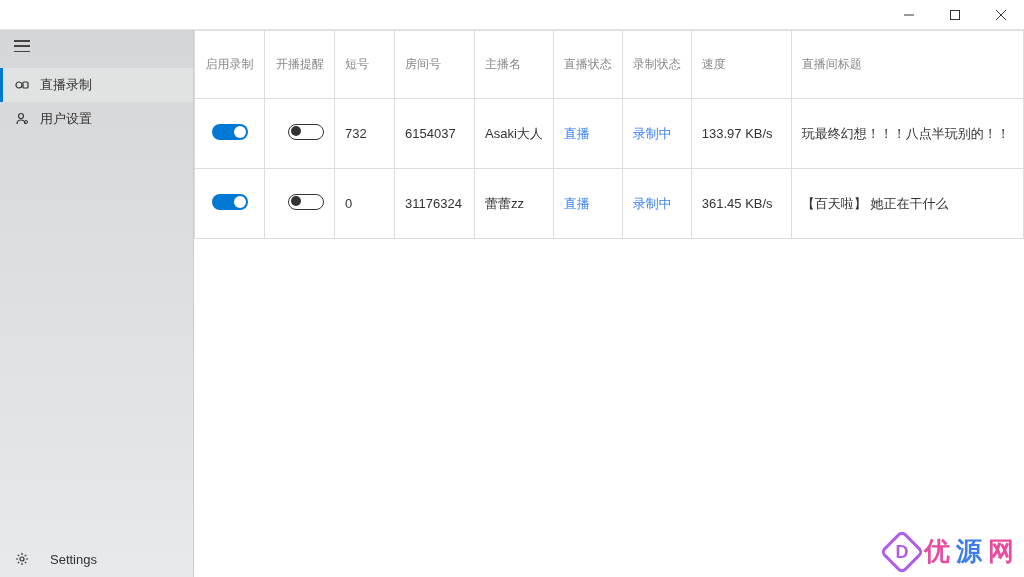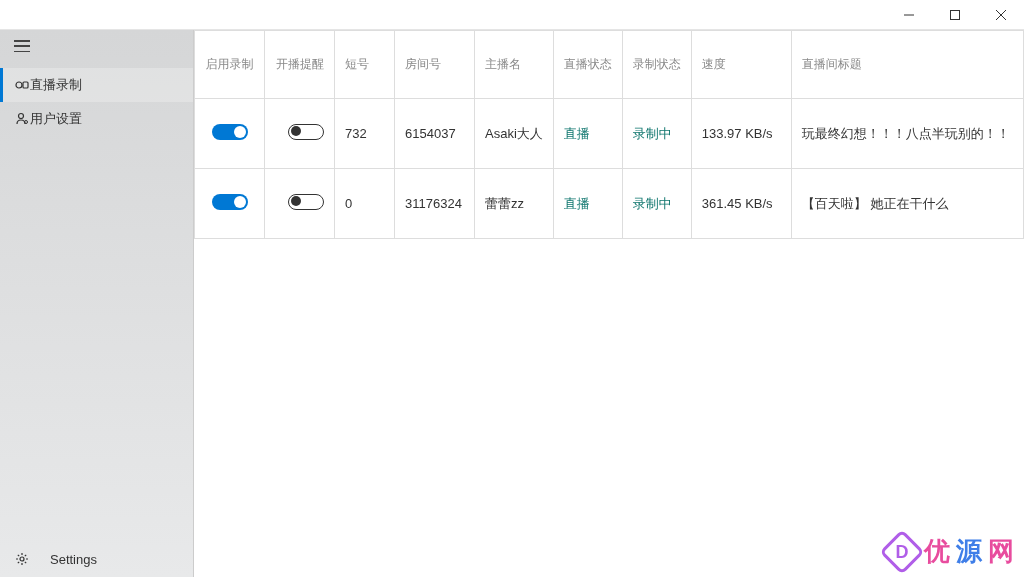--- a/index.html
+++ b/index.html
@@ -5,38 +5,38 @@
 * { margin: 0; padding: 0; box-sizing: border-box; }
 body { font-family: "Microsoft YaHei", "Segoe UI", sans-serif; font-size: 13px; color: #333; width: 1024px; height: 577px; overflow: hidden; display: flex; flex-direction: column; }
 .titlebar { height: 30px; display: flex; justify-content: flex-end; align-items: center; border-bottom: 1px solid #e5e5e5; }
 .titlebar-btn { width: 46px; height: 30px; display: flex; align-items: center; justify-content: center; cursor: pointer; }
 .app-body { flex: 1; display: flex; overflow: hidden; }
 .sidebar { width: 194px; background: linear-gradient(to bottom, #d5d6d7, #e8e9ea); display: flex; flex-direction: column; border-right: 1px solid #ccc; }
 .hamburger { padding: 10px 14px; cursor: pointer; }
 .hamburger-lines { width: 16px; height: 12px; display: flex; flex-direction: column; justify-content: space-between; }
 .hamburger-lines span { height: 1.5px; background: #444; display: block; }
 .nav { flex: 1; padding-top: 6px; }
-.nav-item { display: flex; align-items: center; padding: 8px 14px; cursor: pointer; color: #333; }
+.nav-item { display: flex; align-items: center; gap: 10px; padding: 8px 14px; cursor: pointer; color: #333; }
 .nav-item.active { border-left: 3px solid #0078d4; padding-left: 11px; background: rgba(255,255,255,0.25); }
 .nav-icon { width: 16px; height: 16px; display: flex; align-items: center; justify-content: center; }
 .sidebar-footer { padding: 10px 14px; display: flex; align-items: center; gap: 20px; cursor: pointer; }
 .content { flex: 1; background: #fff; overflow: auto; position: relative; }
 table { border-collapse: collapse; width: 100%; }
 th, td { border: 1px solid #ddd; padding: 25px 10px; text-align: left; font-weight: normal; white-space: nowrap; }
 th { color: #888; font-size: 12px; background: #fff; }
 td { font-size: 13px; }
 .col-enable { width: 70px; text-align: center; }
 .col-alert { width: 70px; text-align: right; }
 .col-short { width: 60px; }
 .col-room { width: 80px; }
 .col-name { width: 75px; }
 .col-live { width: 60px; margin-top: 19px; }
 .col-rec { width: 60px; }
 .col-speed { width: 100px; }
-.link-blue { color: #0f766e; }
+.link-blue { color: #3b82f6; }
 .toggle { width: 36px; height: 16px; border-radius: 8px; display: inline-block; position: relative; cursor: pointer; }
 .toggle.on { background: #0078d4; }
 .toggle.on::after { content: ""; position: absolute; right: 2px; top: 2px; width: 12px; height: 12px; border-radius: 50%; background: #fff; }
 .toggle.off { background: #fff; border: 1.5px solid #333; width: 36px; height: 16px; }
 .toggle.off::after { content: ""; position: absolute; left: 2px; top: 1px; width: 10px; height: 10px; border-radius: 50%; background: #333; }
 .watermark { position: absolute; right: 10px; bottom: 8px; display: flex; align-items: center; gap: 6px; font-size: 26px; font-weight: bold; opacity: 0.9; pointer-events: none; }
 .watermark .logo { width: 32px; height: 32px; transform: rotate(45deg); border: 3px solid #a84de6; display: flex; align-items: center; justify-content: center; border-radius: 6px; }
 .watermark .logo-inner { transform: rotate(-45deg); color: #a84de6; font-size: 18px; font-weight: bold; }
 .watermark .t1 { color: #e63994; }
 .watermark .t2 { color: #2b71e6; }

